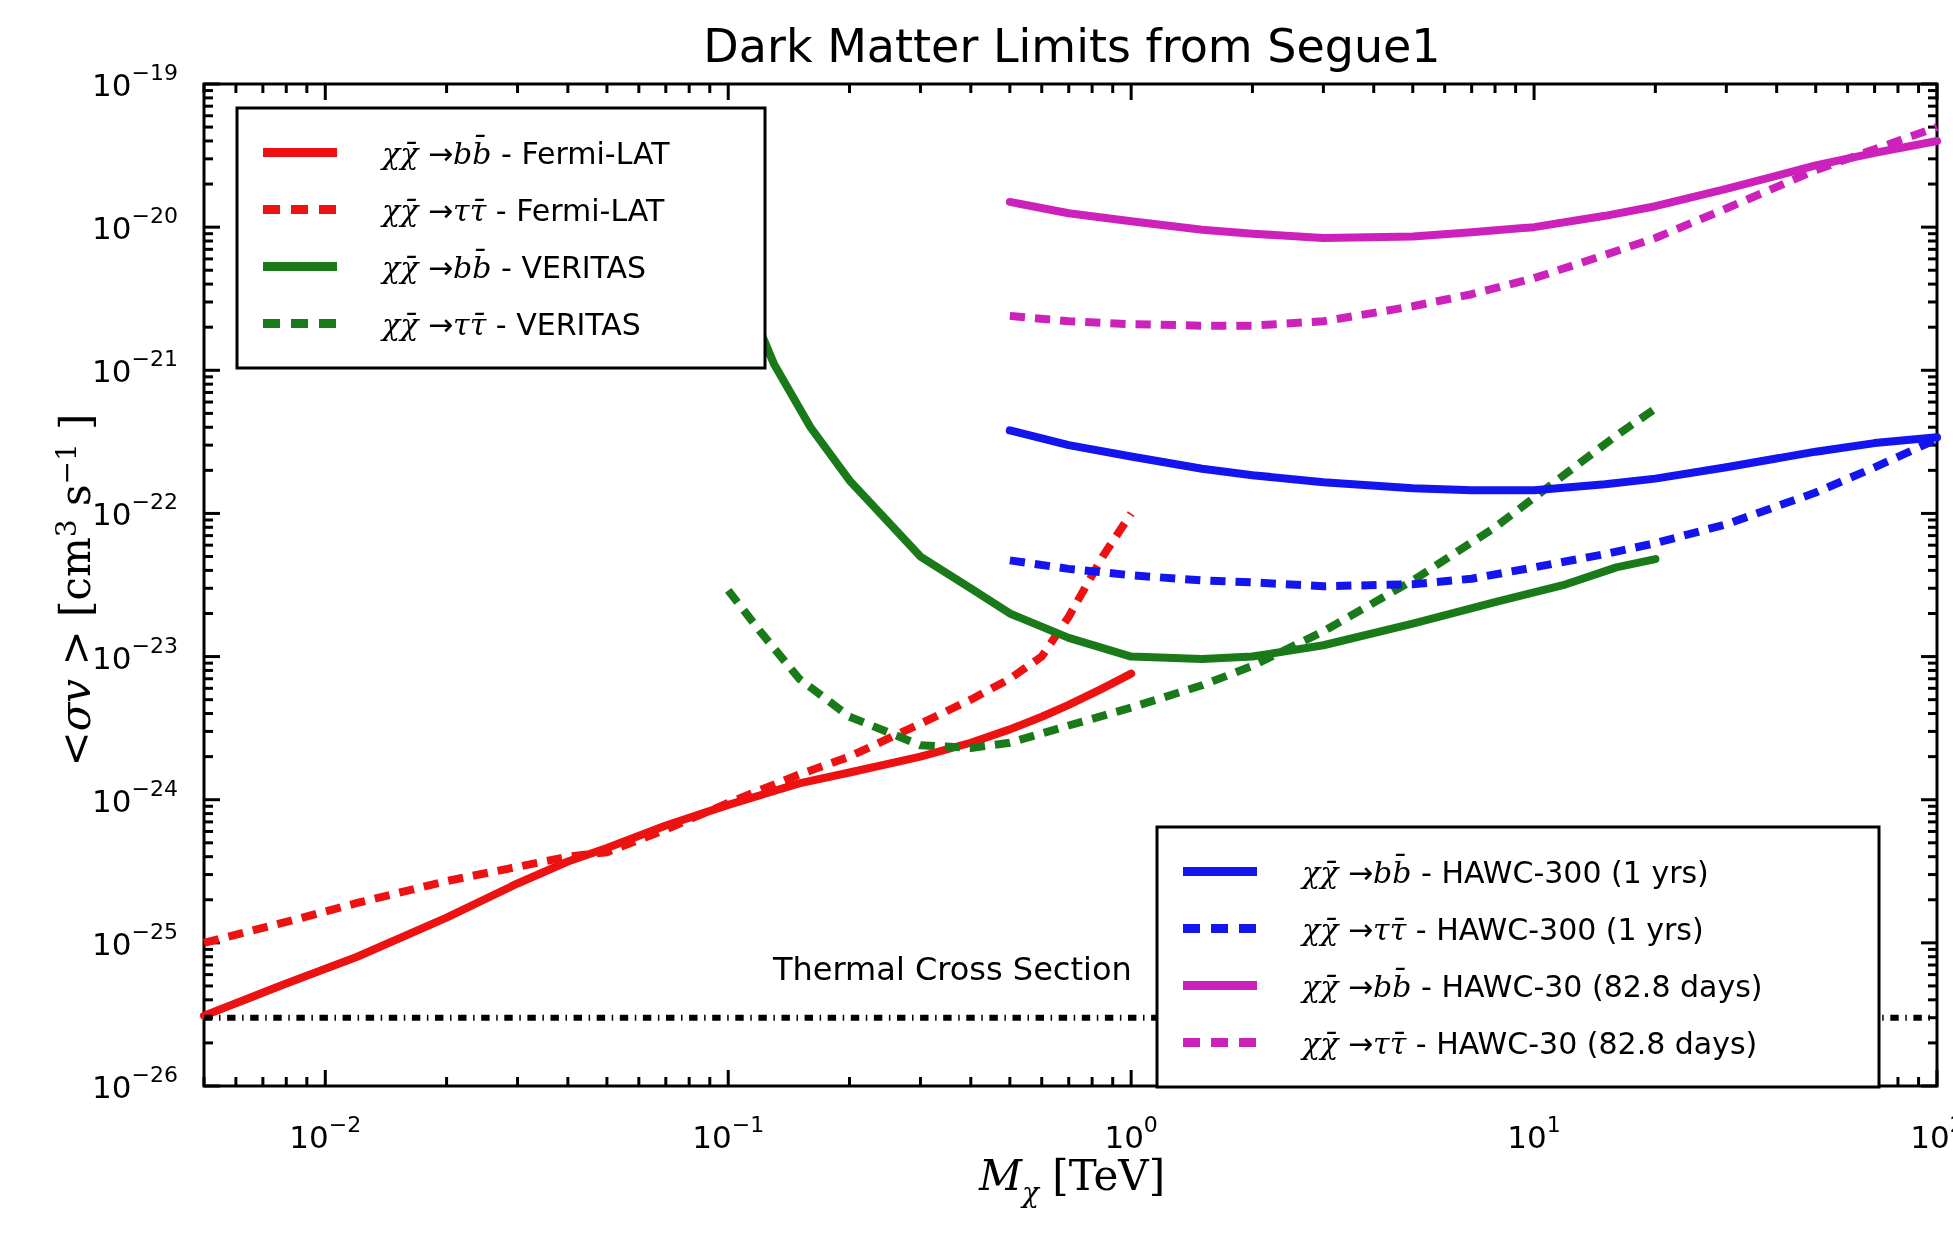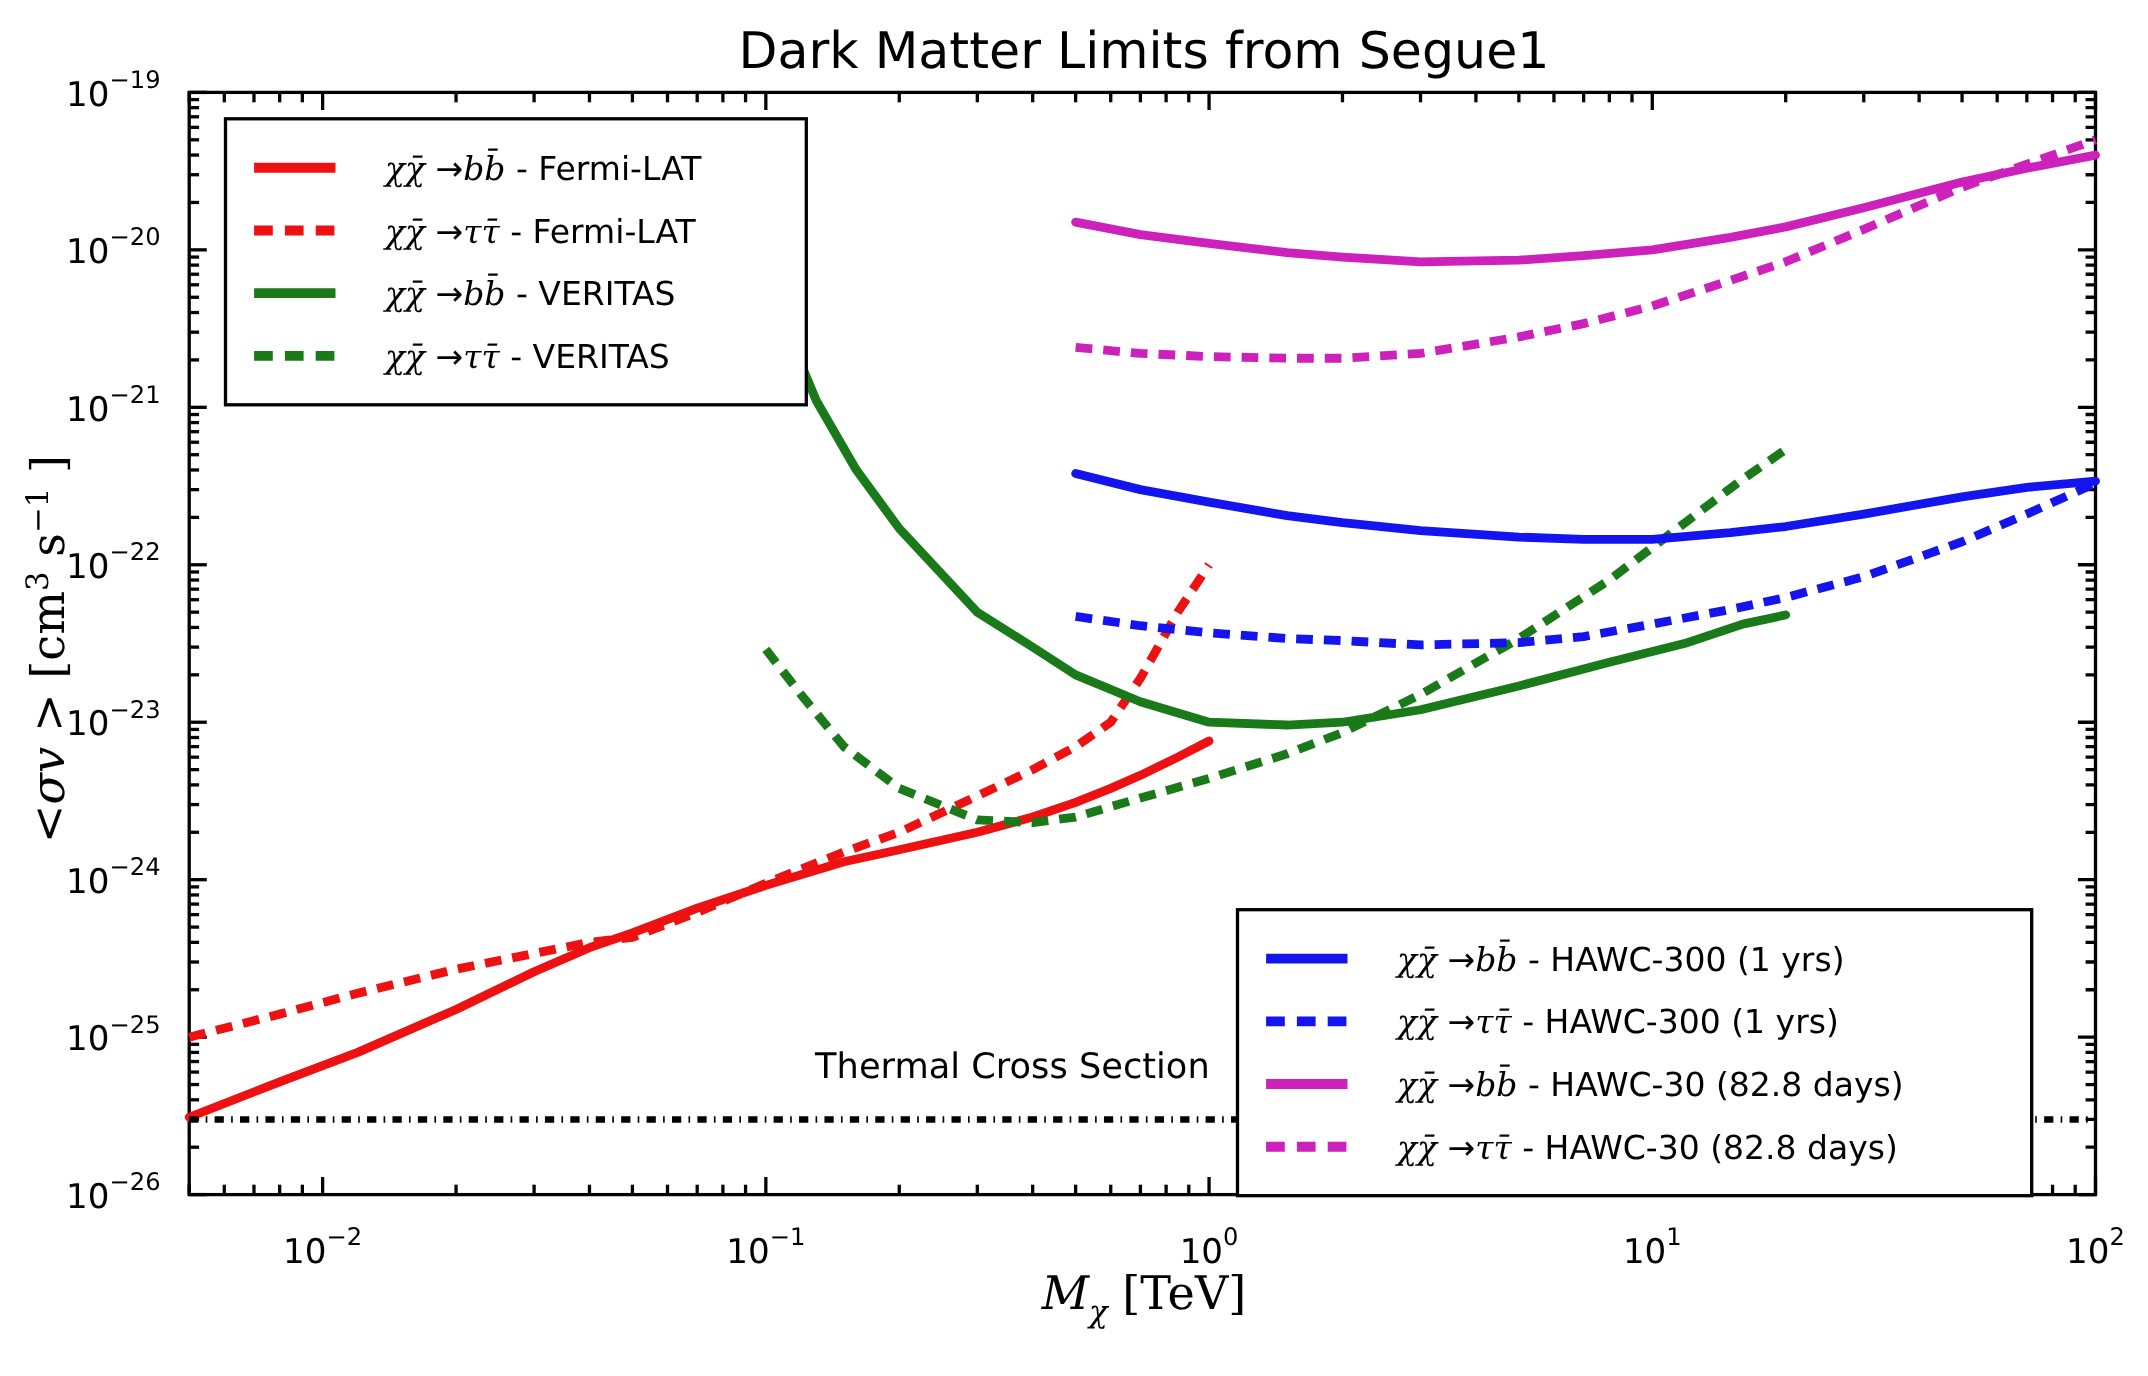--- a/index.html
+++ b/index.html
@@ -1,17 +1,17 @@
 <!DOCTYPE html>
 <html><head>
 <meta charset="utf-8">
 <style>
   html,body{margin:0;padding:0;background:#ffffff;}
   body{width:1953px;height:1251px;font-family:"DejaVu Sans",sans-serif;overflow:hidden;}
-  #stage{position:relative;width:1810px;height:1251px;background:#fff;}
+  #stage{position:relative;width:1810px;height:1251px;background:#fff;padding-left:32px;}
   svg{display:block;}
   .ttl{font-family:"DejaVu Sans",sans-serif;font-size:46px;fill:#000;}
   .tick{font-family:"DejaVu Sans",sans-serif;font-size:31px;fill:#000;}
   .axlab{font-family:"DejaVu Serif",serif;font-size:42px;fill:#000;}
   .legtxt{font-family:"DejaVu Sans",sans-serif;font-size:30px;fill:#000;}
   .annot{font-family:"DejaVu Sans",sans-serif;font-size:32px;fill:#000;}
 </style>
 </head>
 <body>
 

